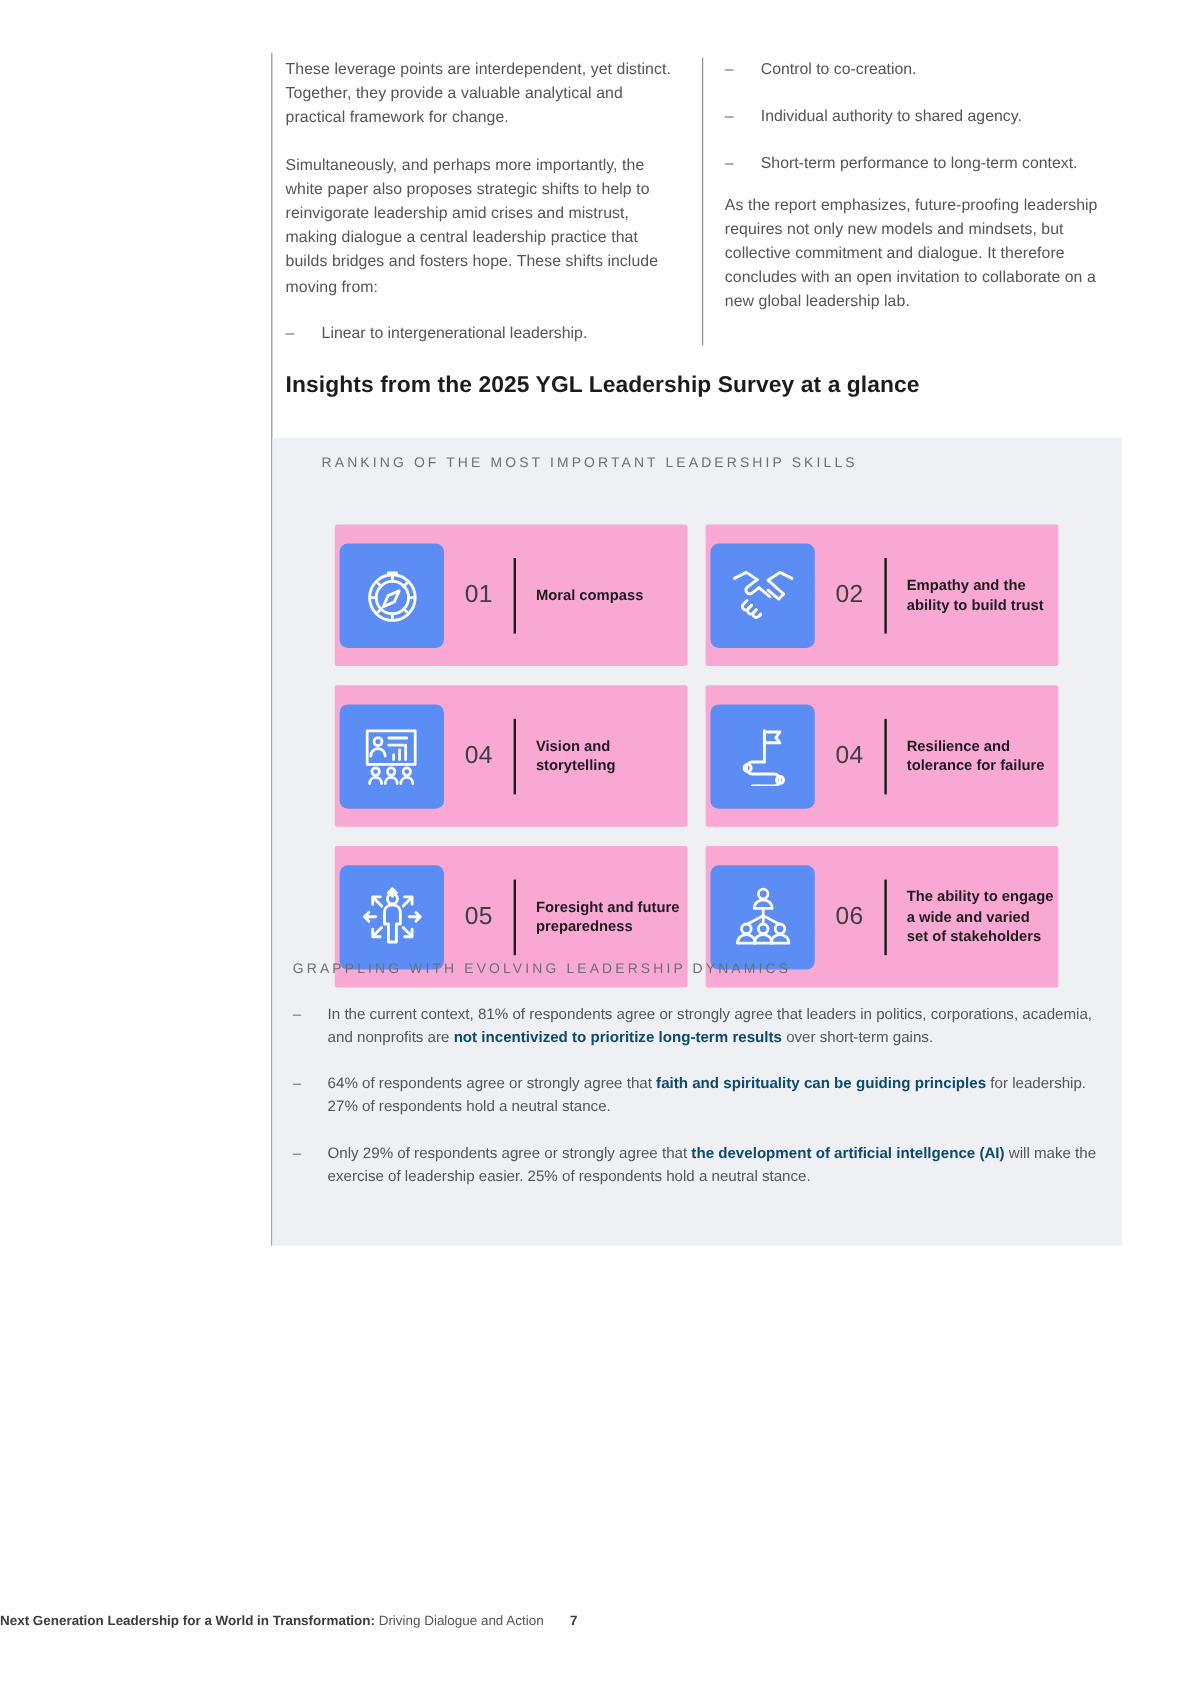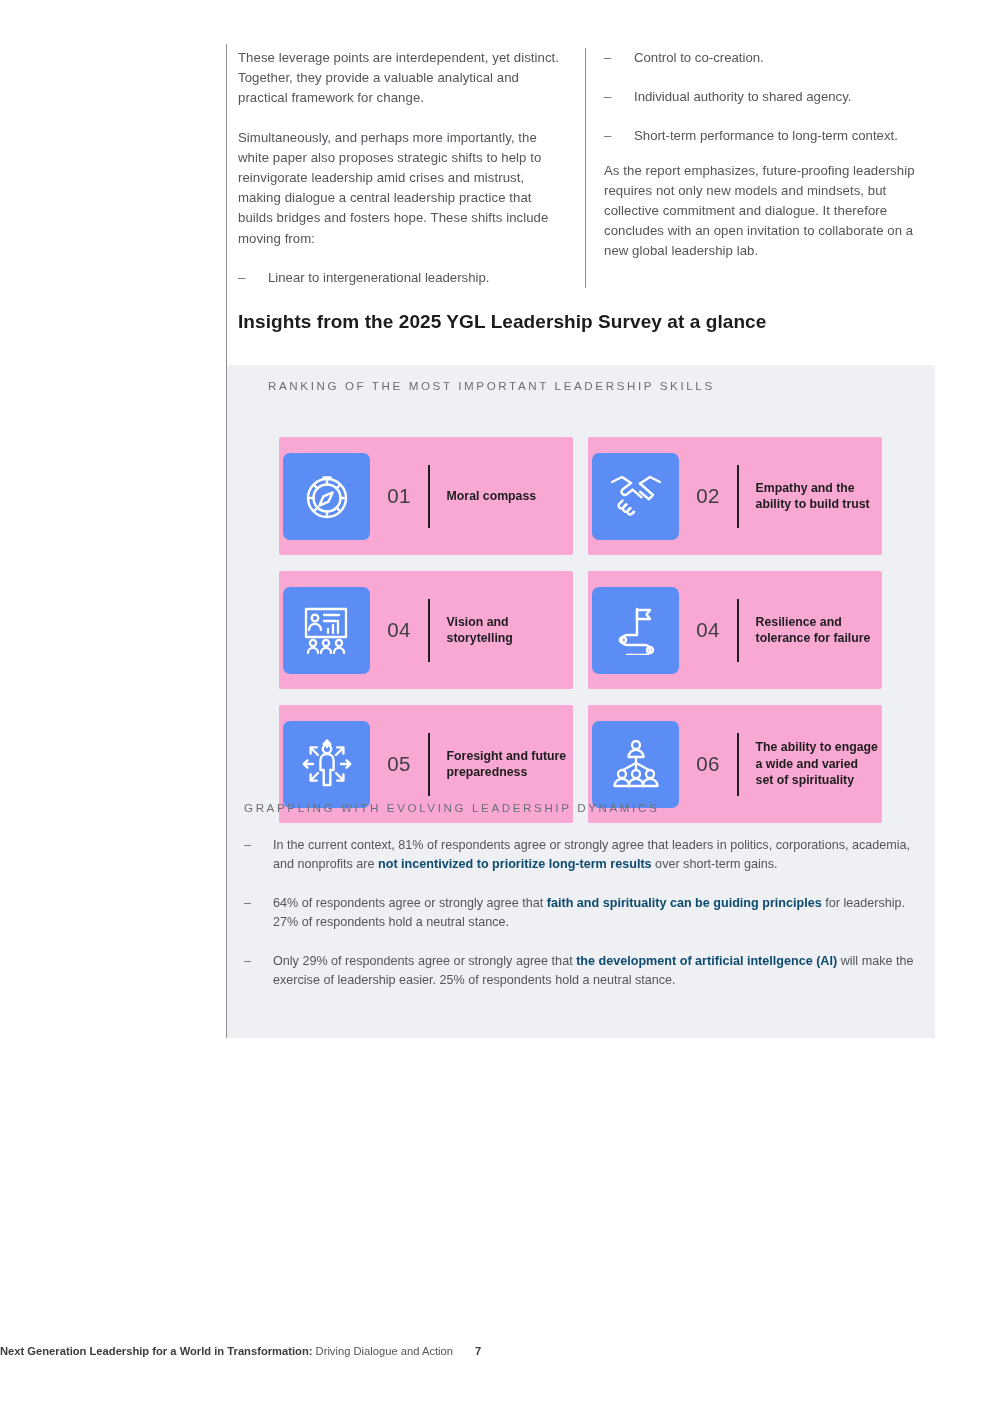--- a/index.html
+++ b/index.html
@@ -366,21 +366,21 @@
           <circle cx="13" cy="37" r="4"></circle>
           <path d="M5.5 49c0-4.2 3.4-7.2 7.5-7.2s7.5 3 7.5 7.2z"></path>
           <circle cx="27" cy="37" r="4"></circle>
           <path d="M19.5 49c0-4.2 3.4-7.2 7.5-7.2s7.5 3 7.5 7.2z"></path>
           <circle cx="41" cy="37" r="4"></circle>
           <path d="M33.5 49c0-4.2 3.4-7.2 7.5-7.2s7.5 3 7.5 7.2z"></path>
         </svg>
       </div>
       <div class="card-num">06</div>
       <div class="card-rule"></div>
-      <div class="card-text">The ability to engage a wide and varied set of spirituality</div>
+      <div class="card-text">The ability to engage a wide and varied set of stakeholders</div>
     </div>
 
   </div>
 
   <div class="panel-label dyn">Grappling with evolving leadership dynamics</div>
 
   <ul class="dyn-list">
     <li class="dyn-item">
       <span class="dash">–</span>
       <span>In the current context, 81% of respondents agree or strongly agree that leaders in politics, corporations, academia, and nonprofits are </span><b>not incentivized to prioritize long-term results</b><span> over short-term gains.</span>

